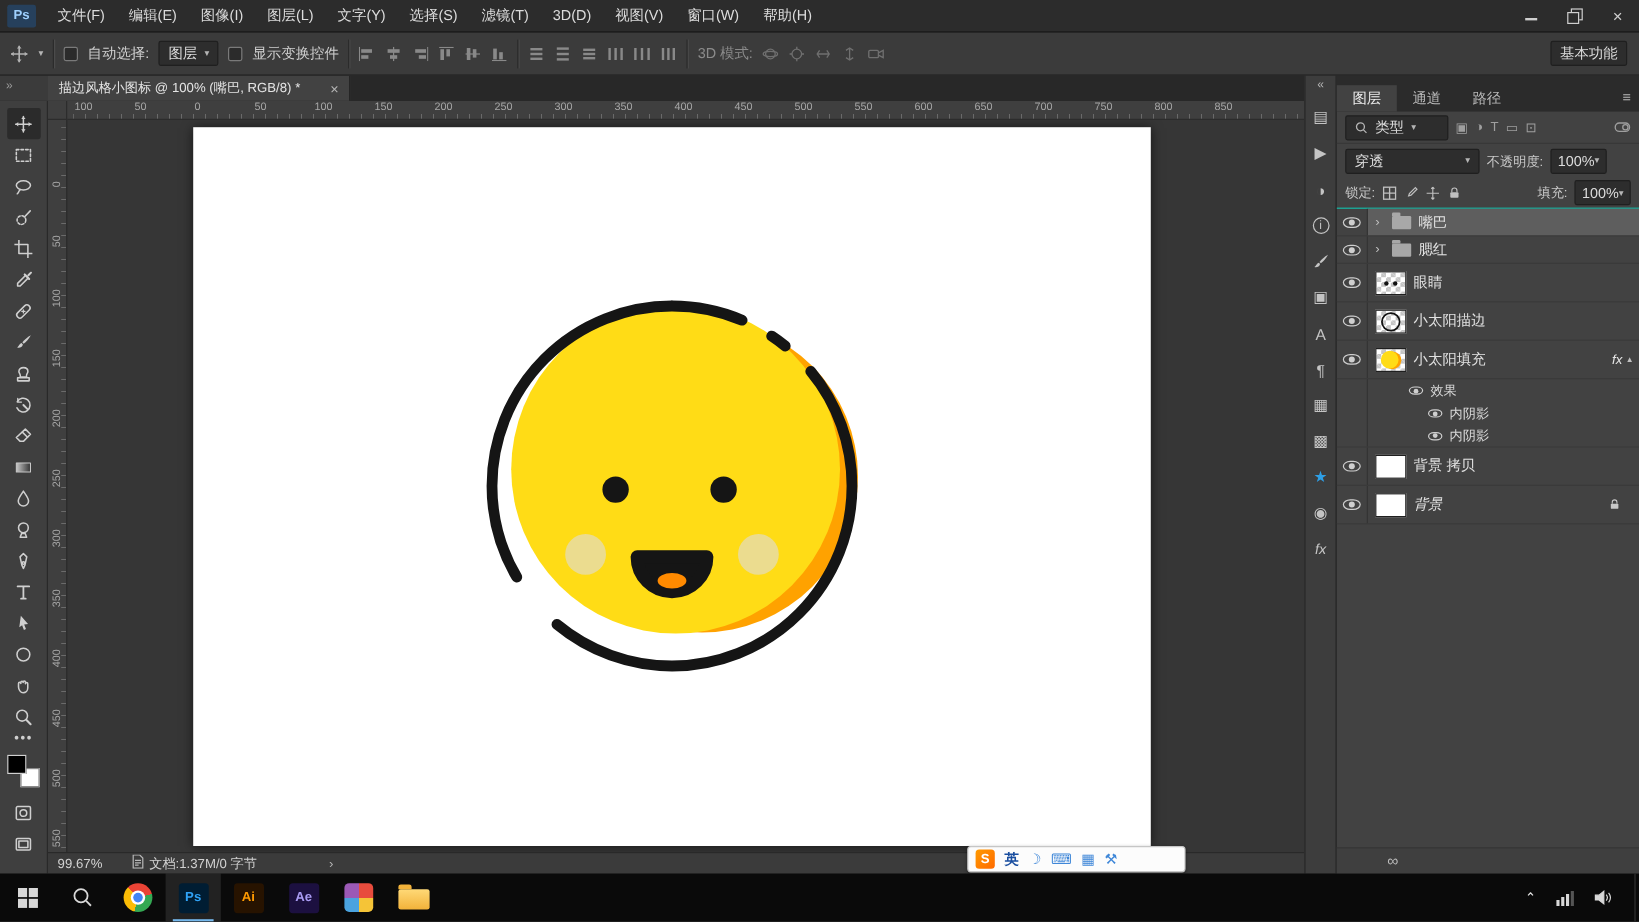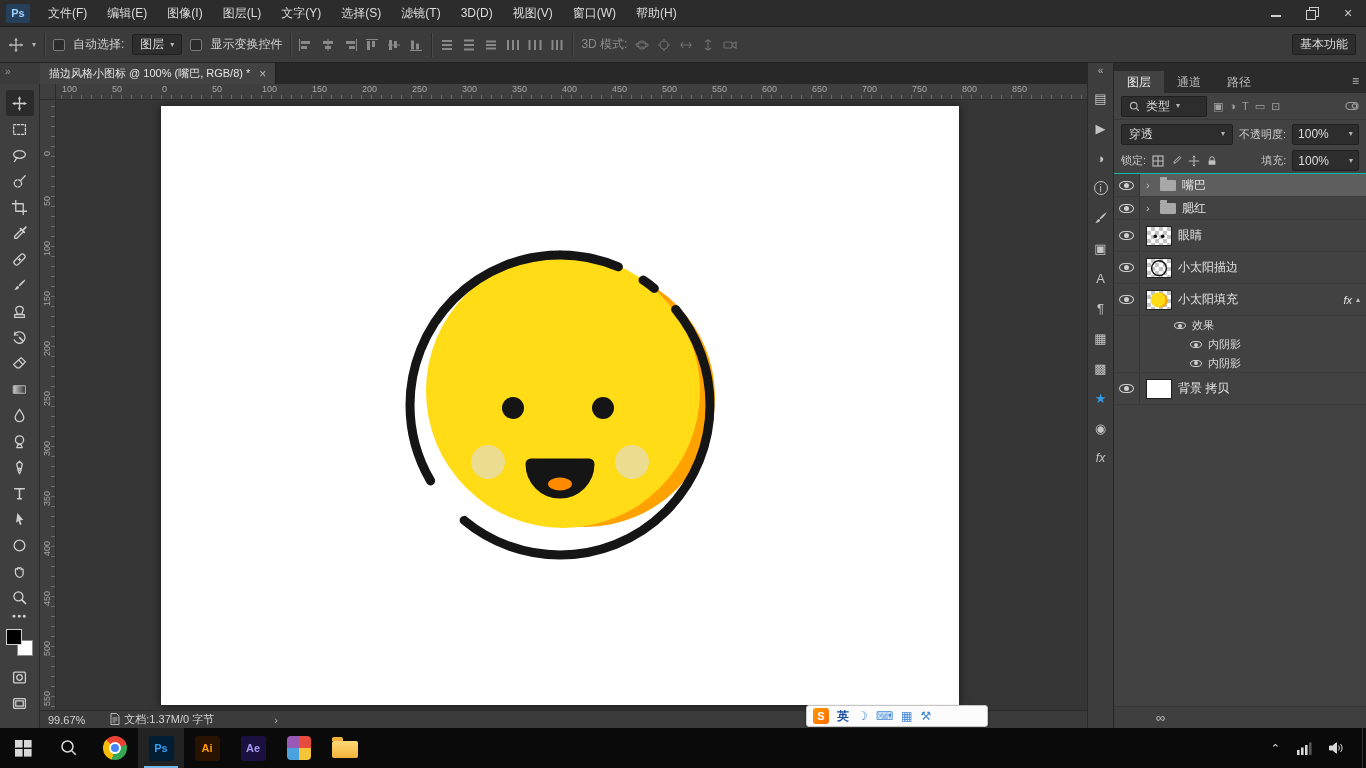--- a/index.html
+++ b/index.html
@@ -36,21 +36,21 @@
 .obicon svg,.aicon{display:block}
 .aicon rect{fill:#9d9d9d}
 .t3d svg{stroke:#bdbdbd;fill:none;stroke-width:1.1;opacity:.5}
 #workspace-btn{margin-left:auto;margin-right:2px}
 #move-opt-icon svg{stroke:#d0d0d0;fill:none;stroke-width:1.2}
 
 
 #tabrow-left{left:0;top:63px;width:40px;height:21px;background:#3b3b3b;color:#9a9a9a;font-size:10px;
   padding:3px 0 0 5px;z-index:5}
 #tabrow{left:40px;top:63px;width:1047px;height:21px;background:#282828;display:flex;z-index:5}
-#doc-tab{background:#424242;display:flex;align-items:center;gap:9px;padding:0 9px;color:#e4e4e4;
+#doc-tab{background:#424242;display:flex;align-items:center;gap:25px;padding:0 9px;color:#e4e4e4;
   font-size:11px;border-right:1px solid #1e1e1e;white-space:nowrap}
 #doc-tab .close{color:#b5b5b5;font-size:12px}
 
 
 #tools{left:0;top:84px;width:40px;height:644px;background:#3f3f3f;border-right:1px solid #292929;
   display:flex;flex-direction:column;align-items:center;padding-top:6px;z-index:4}
 .tool{width:28px;height:26px;display:flex;align-items:center;justify-content:center;border-radius:2px;flex:0 0 26px}
 .tool.selected{background:#2b2b2b}
 .tool svg{stroke:#cfcfcf;fill:none;stroke-width:1.2;stroke-linecap:round;stroke-linejoin:round}
 #more-tools{color:#cfcfcf;font-size:7px;letter-spacing:1px;margin:2px 0}
@@ -102,21 +102,21 @@
 .ptab{height:22px;display:flex;align-items:center;padding:0 13px;color:#b9b9b9}
 .ptab.active{background:#424242;color:#ececec}
 #panel-menu-icon{position:absolute;right:7px;bottom:5px;color:#b9b9b9}
 .prow{display:flex;align-items:center;padding:0 7px;gap:6px}
 #filter-row{height:27px;border-bottom:1px solid #383838}
 #filter-row .ficon{color:#9f9f9f;font-size:11px}
 #blend-row{height:28px}
 #lock-row{height:26px;border-bottom:1px solid #14b8a6}
 .mini{font-size:11px}
 .kind-field{width:86px}
-.pct-field{padding:2px 5px;gap:20px}
+.pct-field{padding:2px 5px;gap:0}
 .plabel{color:#c9c9c9;white-space:nowrap}
 .lockicon svg{stroke:#c0c0c0;fill:none;stroke-width:1.1;display:block}
 #filter-toggle{margin-left:auto}
 #filter-toggle svg{stroke:#9f9f9f;fill:none;stroke-width:1.1;display:block}
 
 .lrow{display:flex;align-items:center;border-bottom:1px solid #3a3a3a}
 .h23{height:23px}.h32{height:32px}.h19{height:19px;border-bottom:none}
 .eyecell{width:26px;flex:0 0 26px;align-self:stretch;border-right:1px solid #343434;display:flex;
   align-items:center;justify-content:center}
 .lmain{flex:1;display:flex;align-items:center;gap:6px;align-self:stretch;padding:0 6px;min-width:0}
@@ -757,20 +757,35 @@
       </div>
       <div class="lrow h32">
         <div class="eyecell">
             <span class="eye"></span>
           </div>
         <div class="lmain">
             <span class="thumb white-thumb"></span>
             <span class="lname">背景 拷贝</span>
           </div>
       </div>
+      <div class="lrow h32">
+        <div class="eyecell">
+            <span class="eye"></span>
+          </div>
+        <div class="lmain">
+            <span class="thumb white-thumb"></span>
+            <span class="lname italic">背景</span>
+          <span class="rowlock">
+              <svg width="11" height="11" viewBox="0 0 14 14">
+                <path d="M4.5 6V4.5a2.5 2.5 0 0 1 5 0V6"></path>
+                <rect x="3" y="6" width="8" height="5.5" rx="1" fill="#c8c8c8" stroke="none"></rect>
+              </svg>
+            </span>
+        </div>
+      </div>
     </div>
 
     <div id="panel-footer">
       <span>∞</span>
     </div>
   </div>
 
   <div id="ime" class="abs">
     <span id="sogou-logo">S</span>
     <span id="ime-lang">英</span>

